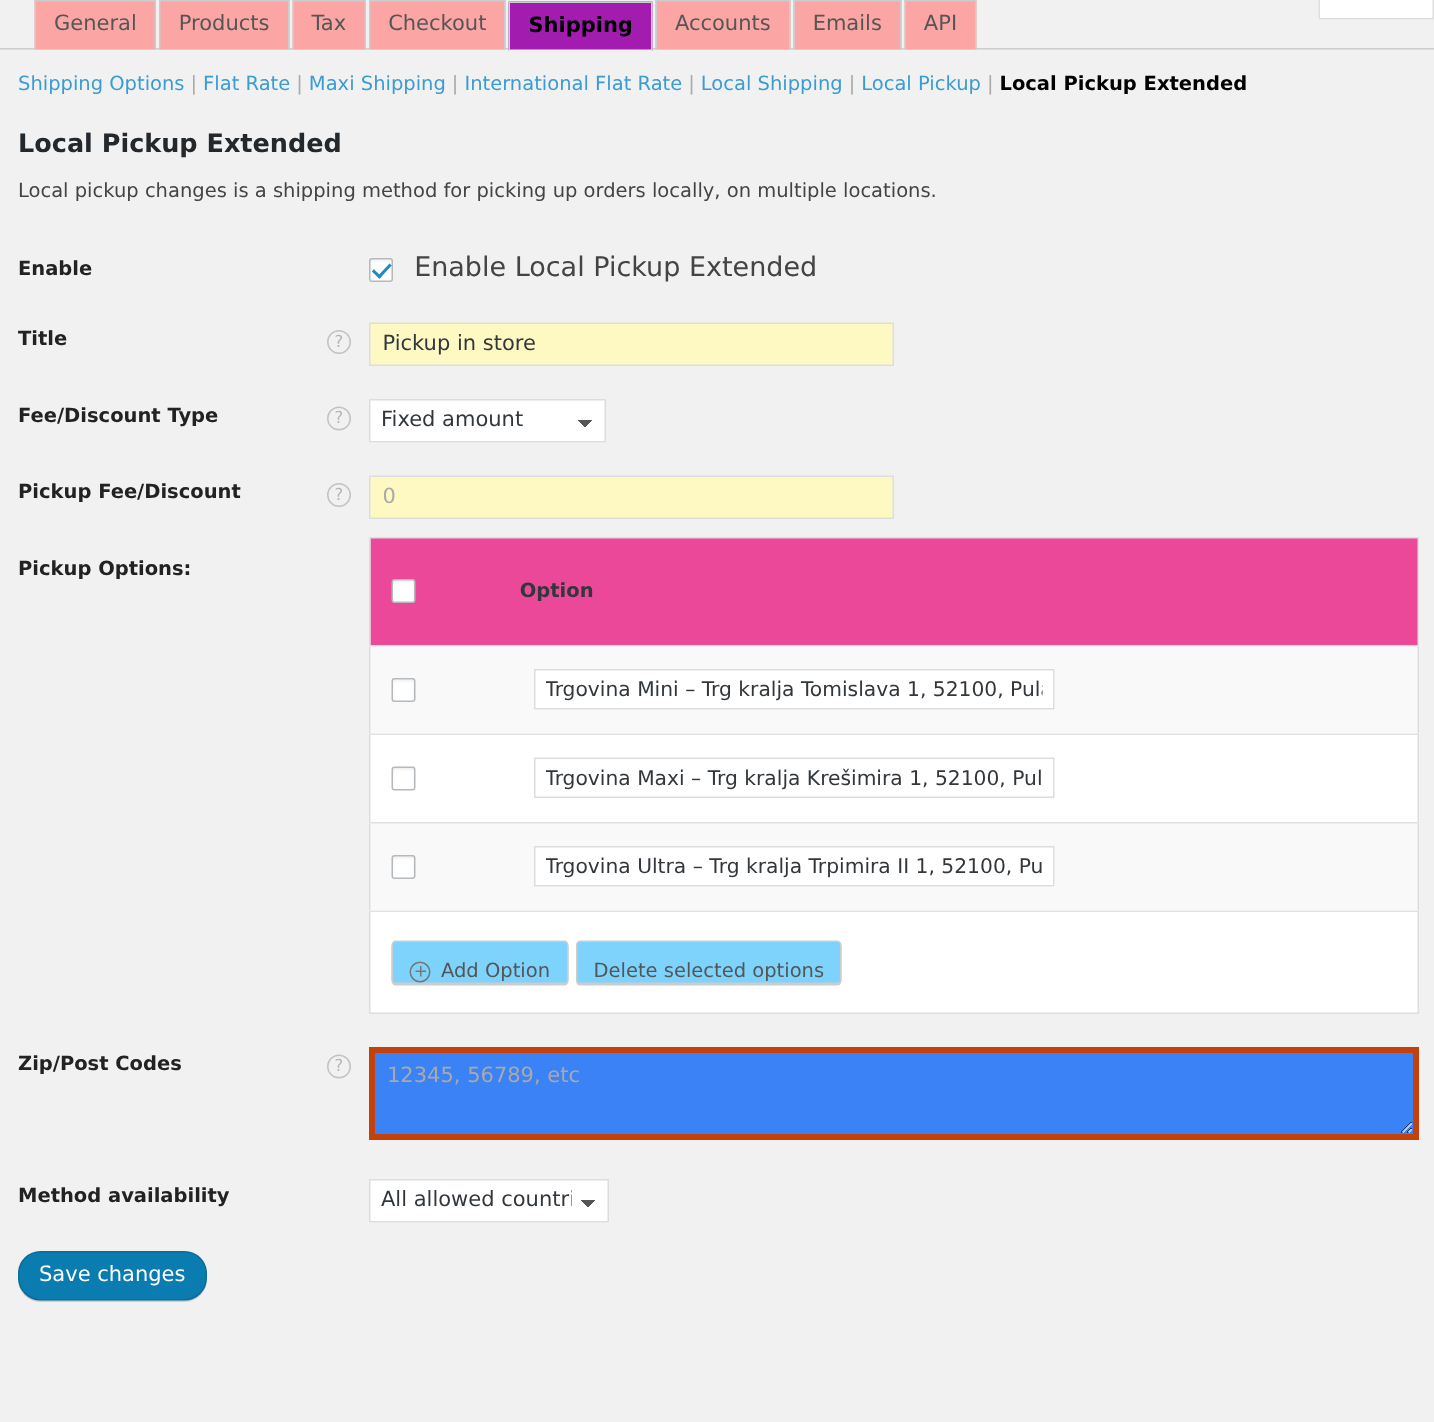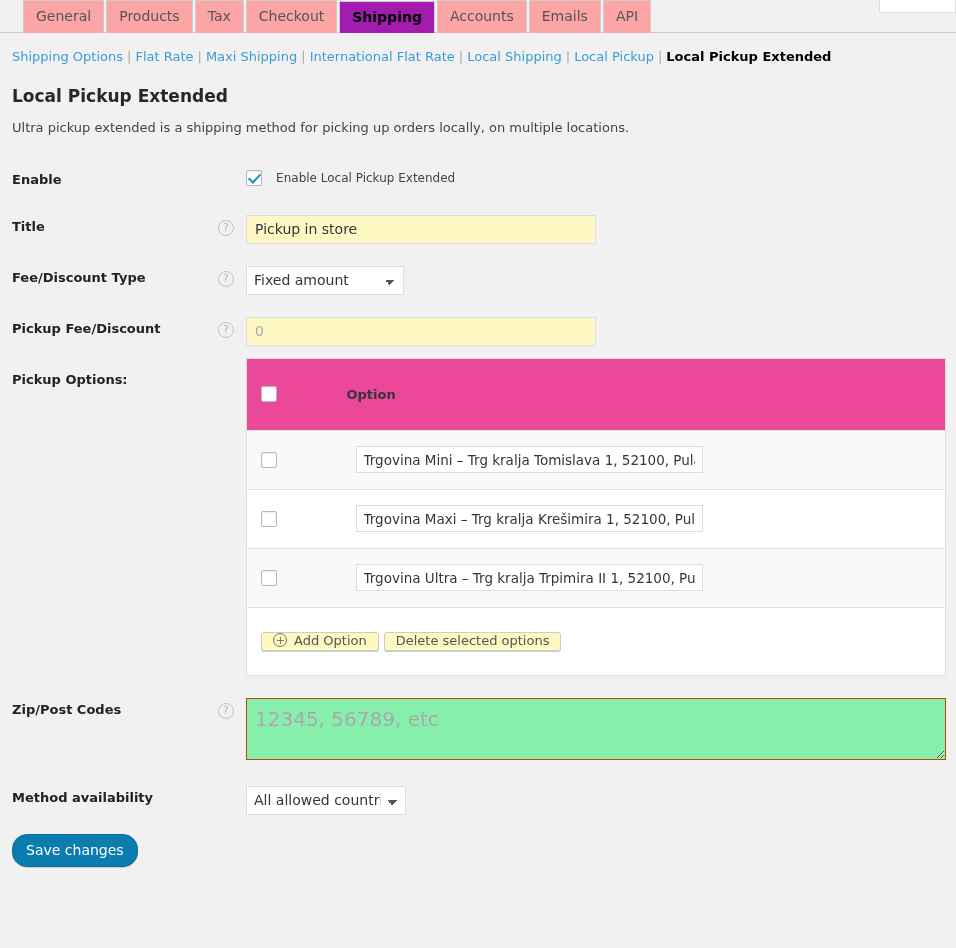--- a/index.html
+++ b/index.html
@@ -157,24 +157,24 @@
     background-size: 5px 5px, 5px 5px;
     background-repeat: no-repeat;
   }
   select.fee-type { width: 158px; }
   select.availability { width: 160px; }
 
   textarea.wc-textarea {
     width: 700px;
     height: 62px;
     padding: 6px 8px;
-    font-size: 20px;
+    font-size: 14px;
     color: #32373c;
-    border: 1px solid #c2410c;
-    background: #86efac;
+    border: 4px solid #c2410c;
+    background: #3b82f6;
     border-radius: 0;
     font-family: inherit;
     resize: vertical;
     line-height: 1.4;
   }
   textarea.wc-textarea::placeholder { color: #a9a9a9; opacity: 1; }
 
   
   .cb {
     -webkit-appearance: none;
@@ -193,21 +193,21 @@
   .cb:checked::after {
     content: "";
     position: absolute;
     left: 4px; top: 0px;
     width: 5px; height: 10px;
     border: solid #1e8cbe;
     border-width: 0 2px 2px 0;
     transform: rotate(43deg);
   }
   label.cb-label {
-    font-size: 12px;
+    font-size: 18px;
     color: #444;
     cursor: pointer;
     padding-left: 9px;
     vertical-align: 1px;
   }
   .enable-row td { padding-top: 14px; }
 
   
   .wc-shipping-table {
     width: 700px;
@@ -254,26 +254,26 @@
     margin-left: 14px;
   }
   .wc-shipping-table tfoot td {
     background: #fff;
     border-bottom: none;
     height: 68px;
     padding-left: 14px;
   }
   .btn {
     display: inline-flex;
-    align-items: flex-start;
-    height: 19px;
+    align-items: flex-end;
+    height: 29px;
     padding: 0 11px;
     font-size: 13px;
     color: #555;
-    background: #fef9c3;
+    background: #7dd3fc;
     border: 1px solid #ccc;
     border-radius: 3px;
     cursor: pointer;
     font-family: inherit;
     box-shadow: 0 1px 0 #ccc;
     vertical-align: middle;
     margin-right: 5px;
   }
   .plus-icon {
     display: inline-block;
@@ -312,21 +312,21 @@
 <div class="nav-tab-wrapper">
   <a class="nav-tab">General</a><a class="nav-tab">Products</a><a class="nav-tab">Tax</a><a class="nav-tab">Checkout</a><a class="nav-tab active">Shipping</a><a class="nav-tab">Accounts</a><a class="nav-tab">Emails</a><a class="nav-tab">API</a>
   <div class="top-right-box"></div>
 </div>
 
 <div class="subsubsub">
   <a>Shipping Options</a><span class="sep">|</span><a>Flat Rate</a><span class="sep">|</span><a>Maxi Shipping</a><span class="sep">|</span><a>International Flat Rate</a><span class="sep">|</span><a>Local Shipping</a><span class="sep">|</span><a>Local Pickup</a><span class="sep">|</span><a class="current">Local Pickup Extended</a>
 </div>
 
 <h3 class="section-title">Local Pickup Extended</h3>
-<p class="section-desc">Ultra pickup extended is a shipping method for picking up orders locally, on multiple locations.</p>
+<p class="section-desc">Local pickup changes is a shipping method for picking up orders locally, on multiple locations.</p>
 
 <table class="form-table">
   <tbody>
 
     <tr class="enable-row">
       <th>Enable</th>
       <td>
         <input type="checkbox" class="cb" id="cb-enable" checked="" style="">
         <label class="cb-label" for="cb-enable">Enable Local Pickup Extended</label>
       </td>

